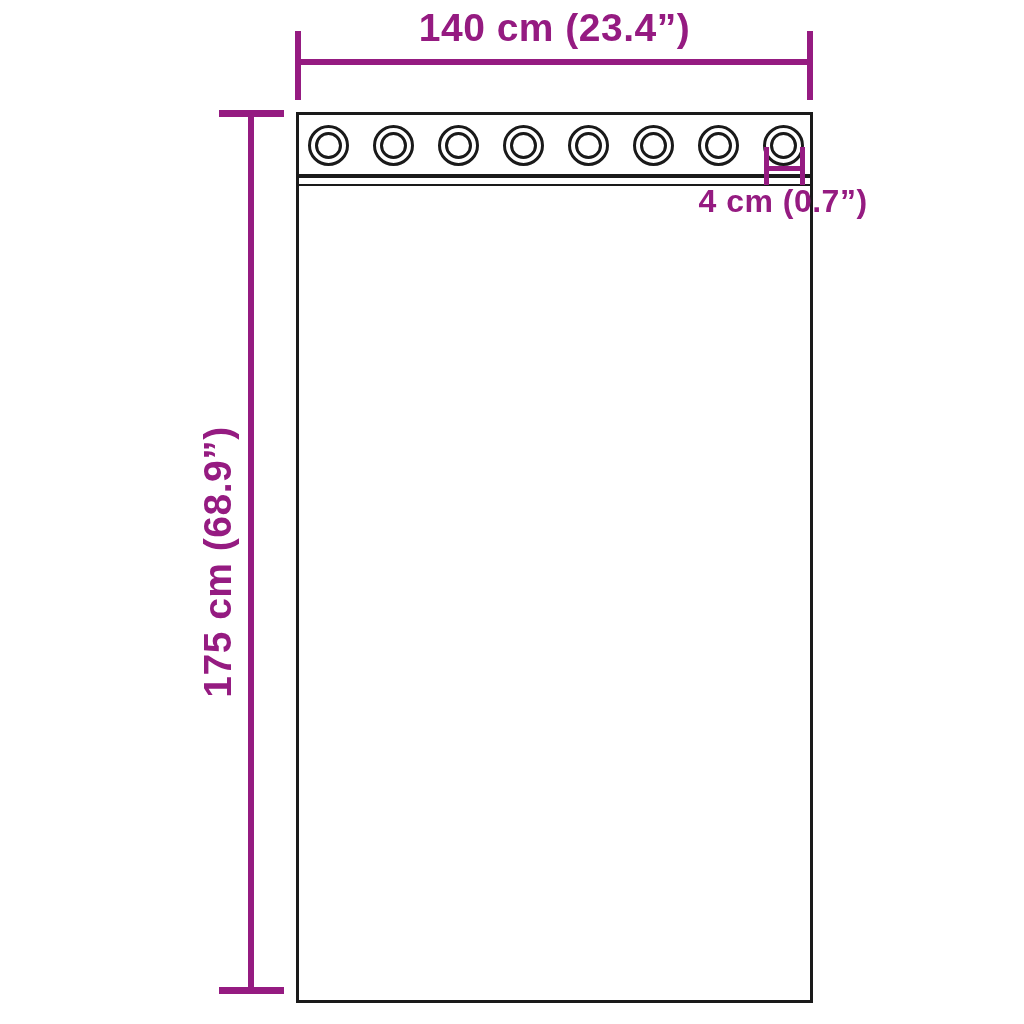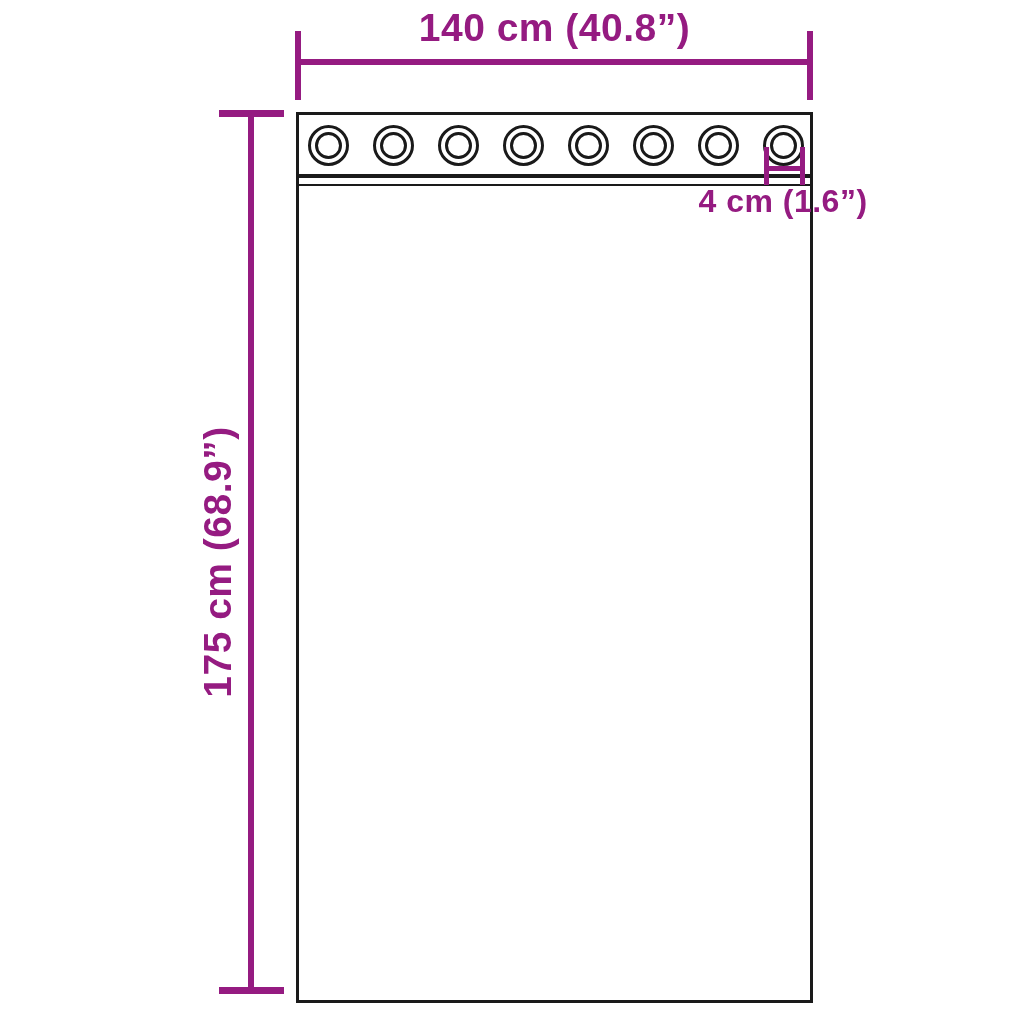--- a/index.html
+++ b/index.html
@@ -137,28 +137,28 @@
           <div class="grommet-hole"></div>
         </div>
         <div class="grommet" style="left: 464px;">
           <div class="grommet-hole"></div>
         </div>
       </div>
     <div class="seam seam-1"></div>
     <div class="seam seam-2"></div>
   </div>
 
-  <div class="dim-label width-label">140 cm (40.8”)</div>
+  <div class="dim-label width-label">140 cm (23.4”)</div>
   <div class="dim width-line"></div>
   <div class="dim width-cap-l"></div>
   <div class="dim width-cap-r"></div>
 
   <div class="dim-label height-label">175 cm (68.9”)</div>
   <div class="dim height-line"></div>
   <div class="dim height-cap-t"></div>
   <div class="dim height-cap-b"></div>
 
   <div class="dim grom-post-l"></div>
   <div class="dim grom-post-r"></div>
   <div class="dim grom-bar"></div>
-  <div class="dim-label grommet-label">4 cm (1.6”)</div>
+  <div class="dim-label grommet-label">4 cm (0.7”)</div>
 
 </div>
 
 </body></html>

